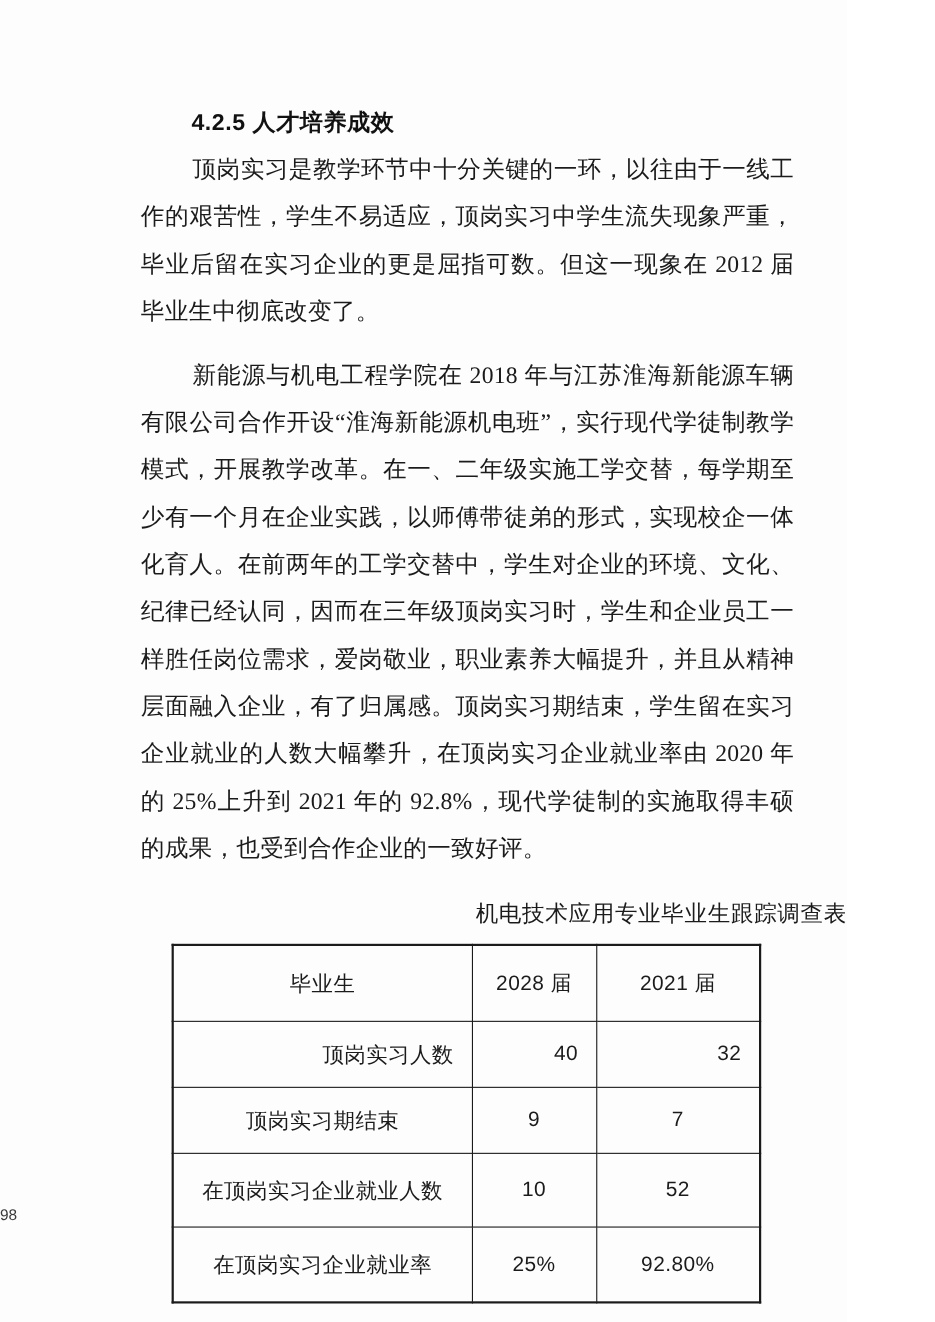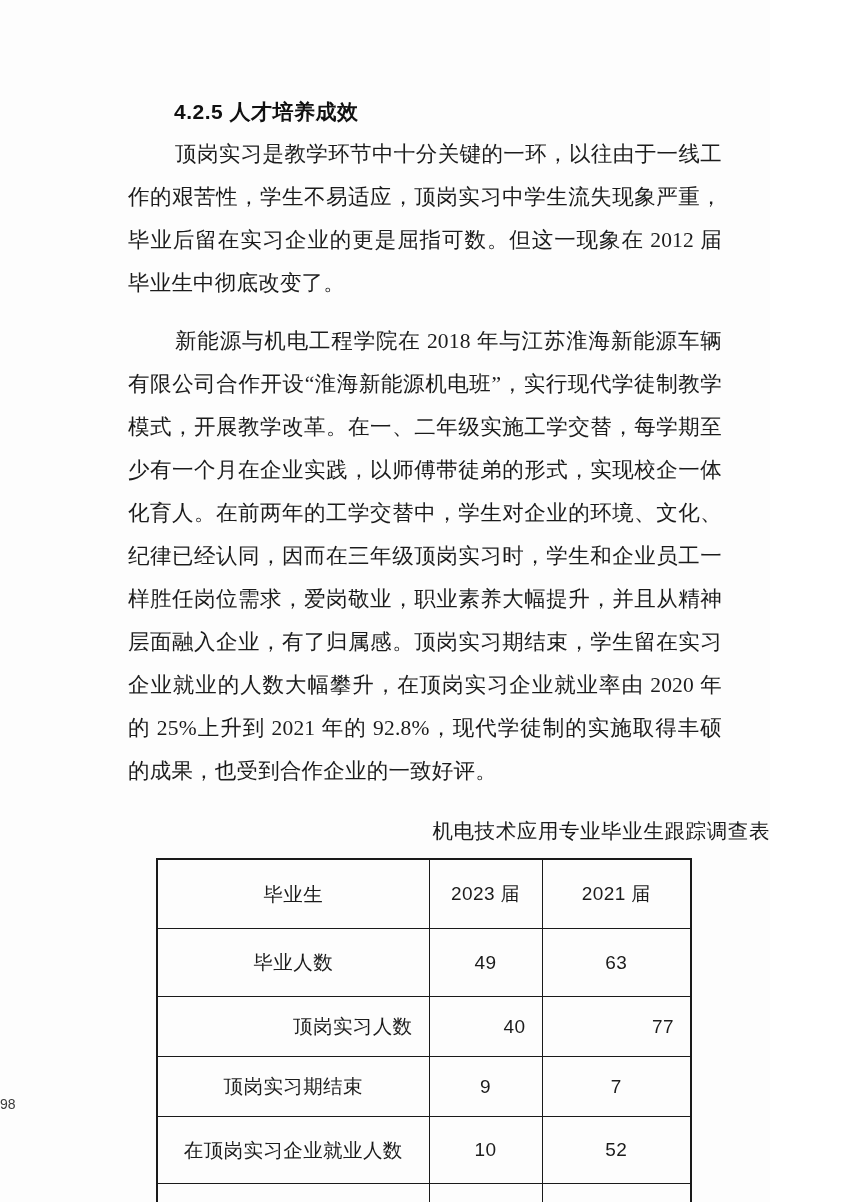--- a/index.html
+++ b/index.html
@@ -139,34 +139,29 @@
   <div class="table-wrap">
     <table class="survey">
       <colgroup>
         <col class="c-label">
         <col class="c-2020">
         <col class="c-2021">
       </colgroup>
       <thead>
         <tr class="r-head">
           <th>毕业生</th>
-          <th class="num">2023 届</th>
+          <th class="num">2028 届</th>
           <th class="num">2021 届</th>
         </tr>
       </thead>
       <tbody>
-        <tr class="r-1">
-          <td>毕业人数</td>
-          <td class="num">49</td>
-          <td class="num">63</td>
-        </tr>
         <tr class="r-2">
           <td>顶岗实习人数</td>
           <td class="num">40</td>
-          <td class="num">77</td>
+          <td class="num">32</td>
         </tr>
         <tr class="r-3">
           <td>顶岗实习期结束</td>
           <td class="num">9</td>
           <td class="num">7</td>
         </tr>
         <tr class="r-4">
           <td>在顶岗实习企业就业人数</td>
           <td class="num">10</td>
           <td class="num">52</td>

